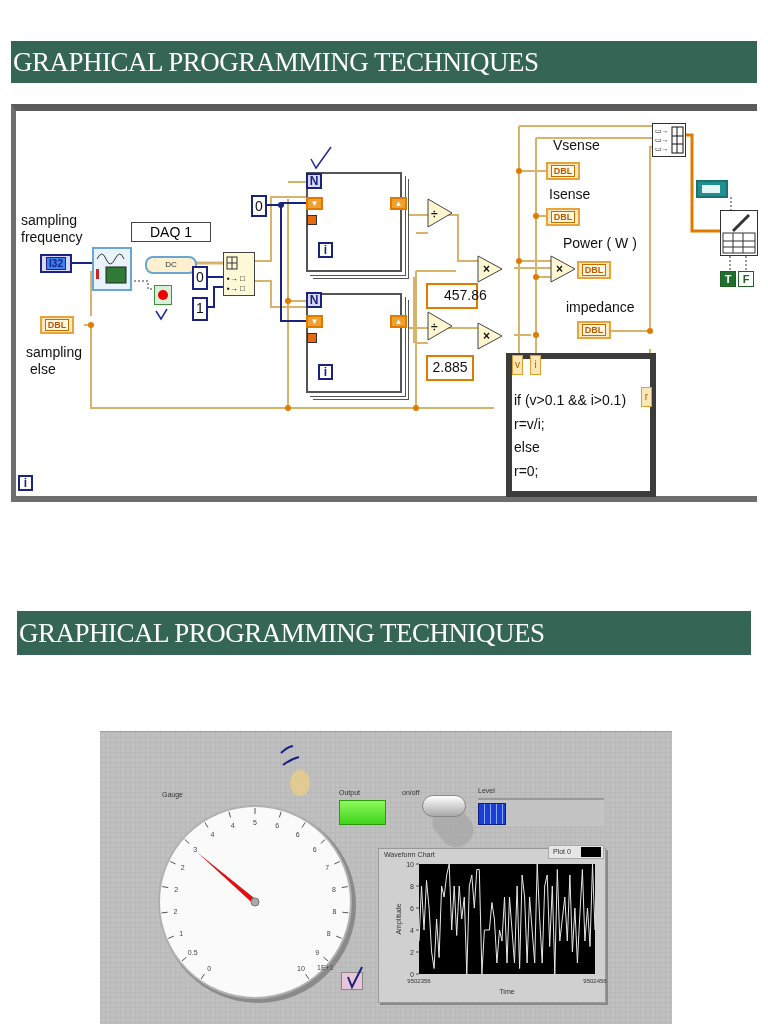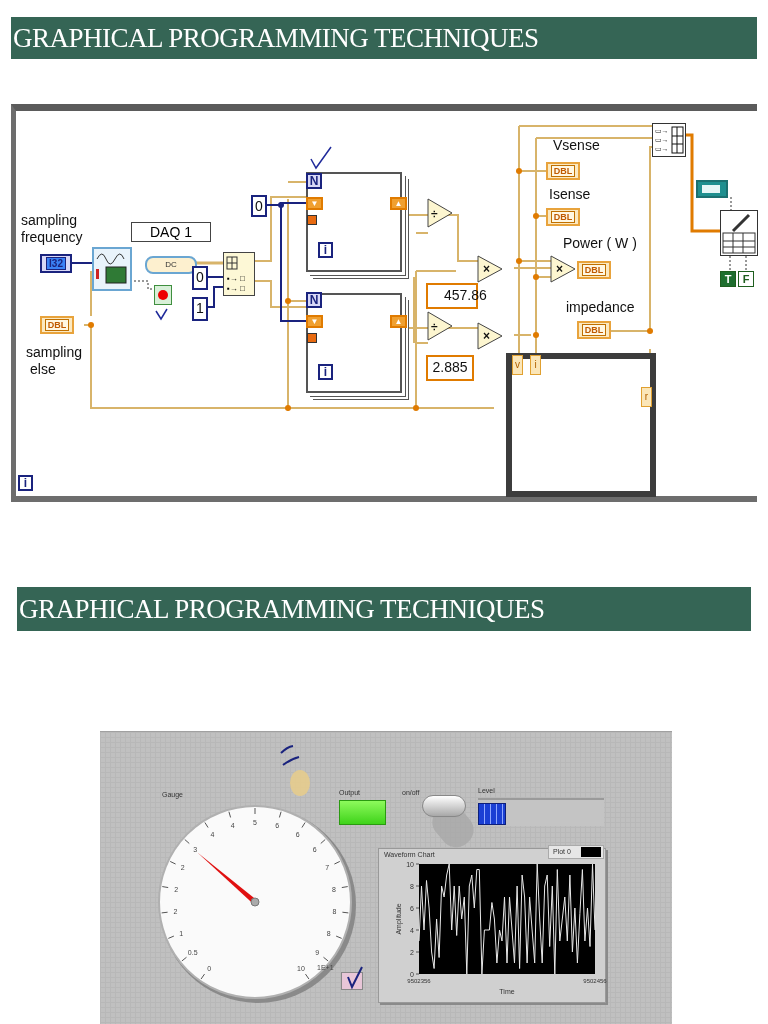--- a/index.html
+++ b/index.html
@@ -3,21 +3,21 @@
 <meta charset="utf-8">
 <style>
   * { box-sizing: border-box; margin: 0; padding: 0; }
   html, body { width: 768px; height: 1024px; background: #ffffff; overflow: hidden; }
   body { position: relative; font-family: "Liberation Sans", sans-serif; }
 
   .banner {
     position: absolute; background: #356555; color: #ffffff;
     font-family: "Liberation Serif", serif; font-size: 27px;
     letter-spacing: -0.5px; line-height: 42px; padding-left: 2px;
-    white-space: nowrap; overflow: hidden;
+    white-space: nowrap; overflow: hidden; margin-top: 24px;
   }
   #banner1 { left: 11px; top: 17px; width: 746px; height: 42px; }
   #banner2 { left: 17px; top: 587px; width: 734px; height: 44px; line-height: 44px; }
 
   
   #diagram {
     position: absolute; left: 11px; top: 104px; width: 746px; height: 398px;
     background: #fff; border-top: 7px solid #5b5b5b; border-left: 5px solid #6d6d6d;
     border-bottom: 6px solid #6d6d6d;
   }
@@ -281,20 +281,24 @@
   <div class="dbl" style="left:530px;top:97px;"><span>DBL</span></div>
   <div class="lbl" style="left:547px;top:124px;">Power ( W )</div>
   <div class="dbl" style="left:561px;top:150px;"><span>DBL</span></div>
   <div class="lbl" style="left:550px;top:188px;">impedance</div>
   <div class="dbl" style="left:561px;top:210px;"><span>DBL</span></div>
 
   <div class="formula">
     <div class="fterm" style="left:0px;top:-4px;">v</div>
     <div class="fterm" style="left:18px;top:-4px;">i</div>
     <div class="fterm" style="left:129px;top:28px;">r</div>
+    <div class="code">if (v&gt;0.1 &amp;&amp; i&gt;0.1)
+r=v/i;
+else
+r=0;</div>
   </div>
 
   <div class="bundle">
     <svg width="32" height="32">
         <g font-size="7" fill="#111">
           <text x="2" y="9">▭→</text>
           <text x="2" y="18">▭→</text>
           <text x="2" y="27">▭→</text>
         </g>
         <rect x="19" y="3" width="11" height="26" fill="none" stroke="#111"></rect>

